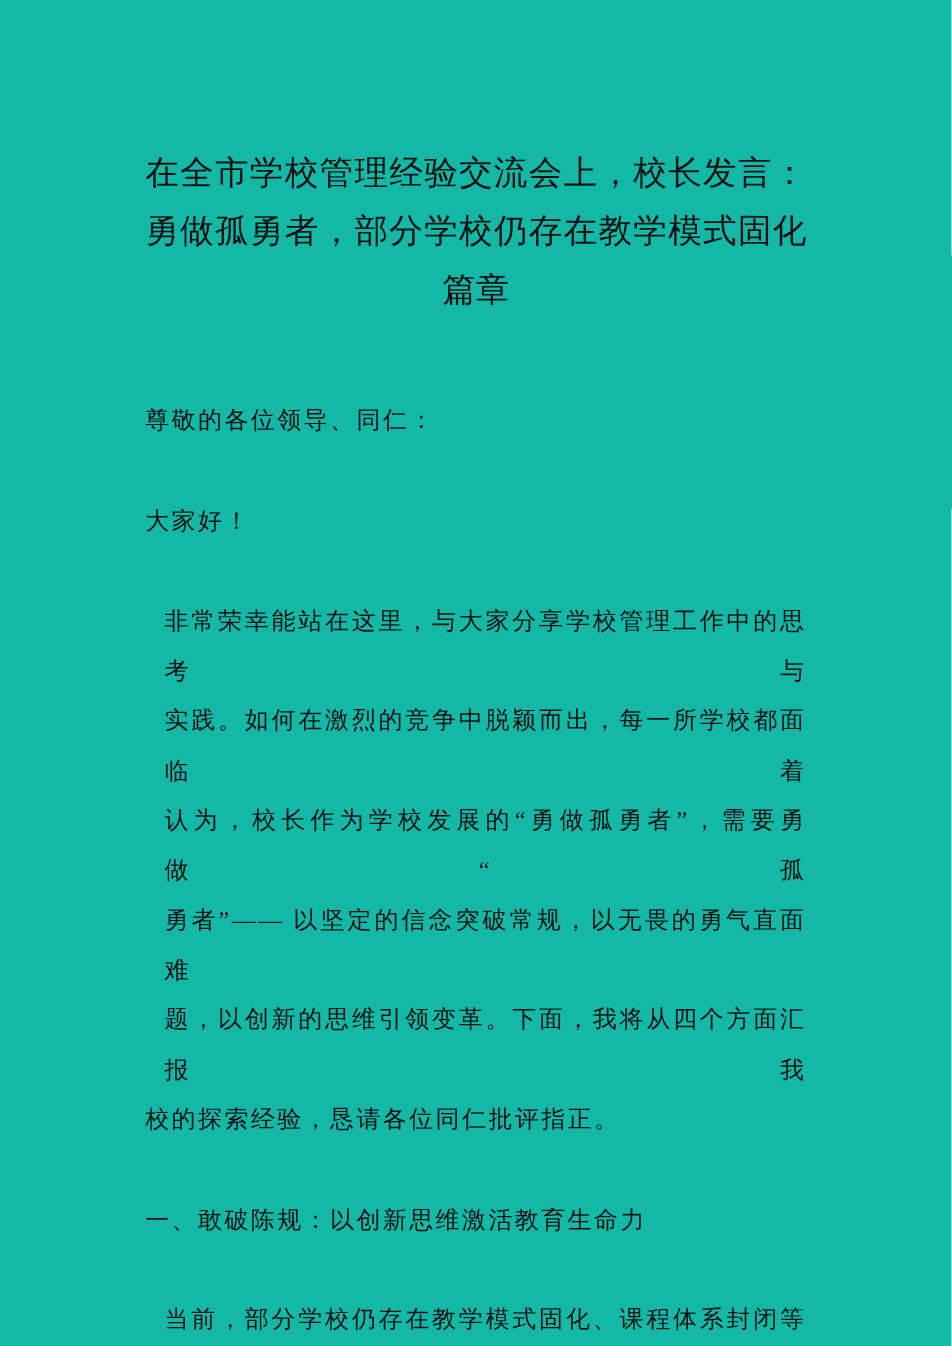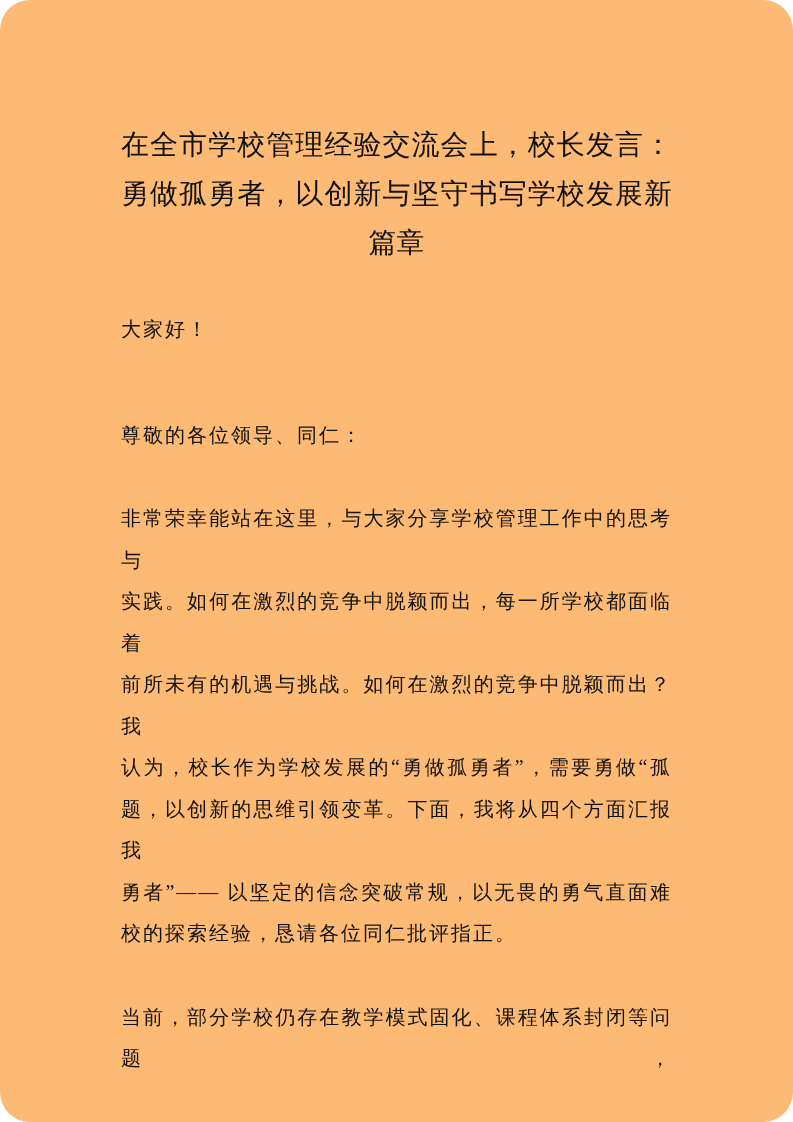--- a/index.html
+++ b/index.html
@@ -5,27 +5,26 @@
   html, body {
     margin: 0;
     padding: 0;
     background: #ffffff;
   }
   .page {
     position: relative;
     width: 793px;
     height: 1122px;
     margin: 0 auto;
-    background: #fdba74;
+    background: #14b8a6;
     box-sizing: border-box;
     padding: 120px 121px 0 121px;
     font-family: "Liberation Serif", "DejaVu Serif", serif;
     color: #111111;
     overflow: hidden;
-    border-radius: 30px;
   }
   .doc-title {
     margin: 0;
     font-size: 28px;
     font-weight: 400;
     line-height: 49px;
     color: #111111;
   }
   .title-line {
     display: block;
@@ -49,50 +48,51 @@
   }
   .para.first-after-title {
     margin-top: 64px;
   }
   .text-line {
     display: block;
   }
   .text-line.just {
     text-align: justify;
     text-align-last: justify;
+    margin-left: 16px;
   }
   .text-line.endline {
     text-align: right;
     text-align-last: left;
   }
 </style>
 </head>
 <body>
 
 <div class="page">
 
   <h1 class="doc-title">
     <span class="title-line jline">在全市学校管理经验交流会上，校长发言：</span>
-    <span class="title-line jline">勇做孤勇者，以创新与坚守书写学校发展新</span>
+    <span class="title-line jline">勇做孤勇者，部分学校仍存在教学模式固化</span>
     <span class="title-line cline">篇章</span>
   </h1>
 
+  <p class="para first-after-title">尊敬的各位领导、同仁：</p>
+
   <p class="para">大家好！</p>
-
-  <p class="para first-after-title">尊敬的各位领导、同仁：</p>
 
   <div class="para">
     <span class="text-line just">非常荣幸能站在这里，与大家分享学校管理工作中的思考与</span>
     <span class="text-line just">实践。如何在激烈的竞争中脱颖而出，每一所学校都面临着</span>
-    <span class="text-line just">前所未有的机遇与挑战。如何在激烈的竞争中脱颖而出？我</span>
     <span class="text-line just">认为，校长作为学校发展的“勇做孤勇者”，需要勇做“孤</span>
+    <span class="text-line just">勇者”—— 以坚定的信念突破常规，以无畏的勇气直面难</span>
     <span class="text-line just">题，以创新的思维引领变革。下面，我将从四个方面汇报我</span>
-    <span class="text-line just">勇者”—— 以坚定的信念突破常规，以无畏的勇气直面难</span>
     <span class="text-line endline">校的探索经验，恳请各位同仁批评指正。</span>
   </div>
 
+  <p class="para">一、敢破陈规：以创新思维激活教育生命力</p>
 
   <div class="para">
     <span class="text-line just">当前，部分学校仍存在教学模式固化、课程体系封闭等问题，</span>
 
   </div>
 
 </div>
 
 </body></html>

